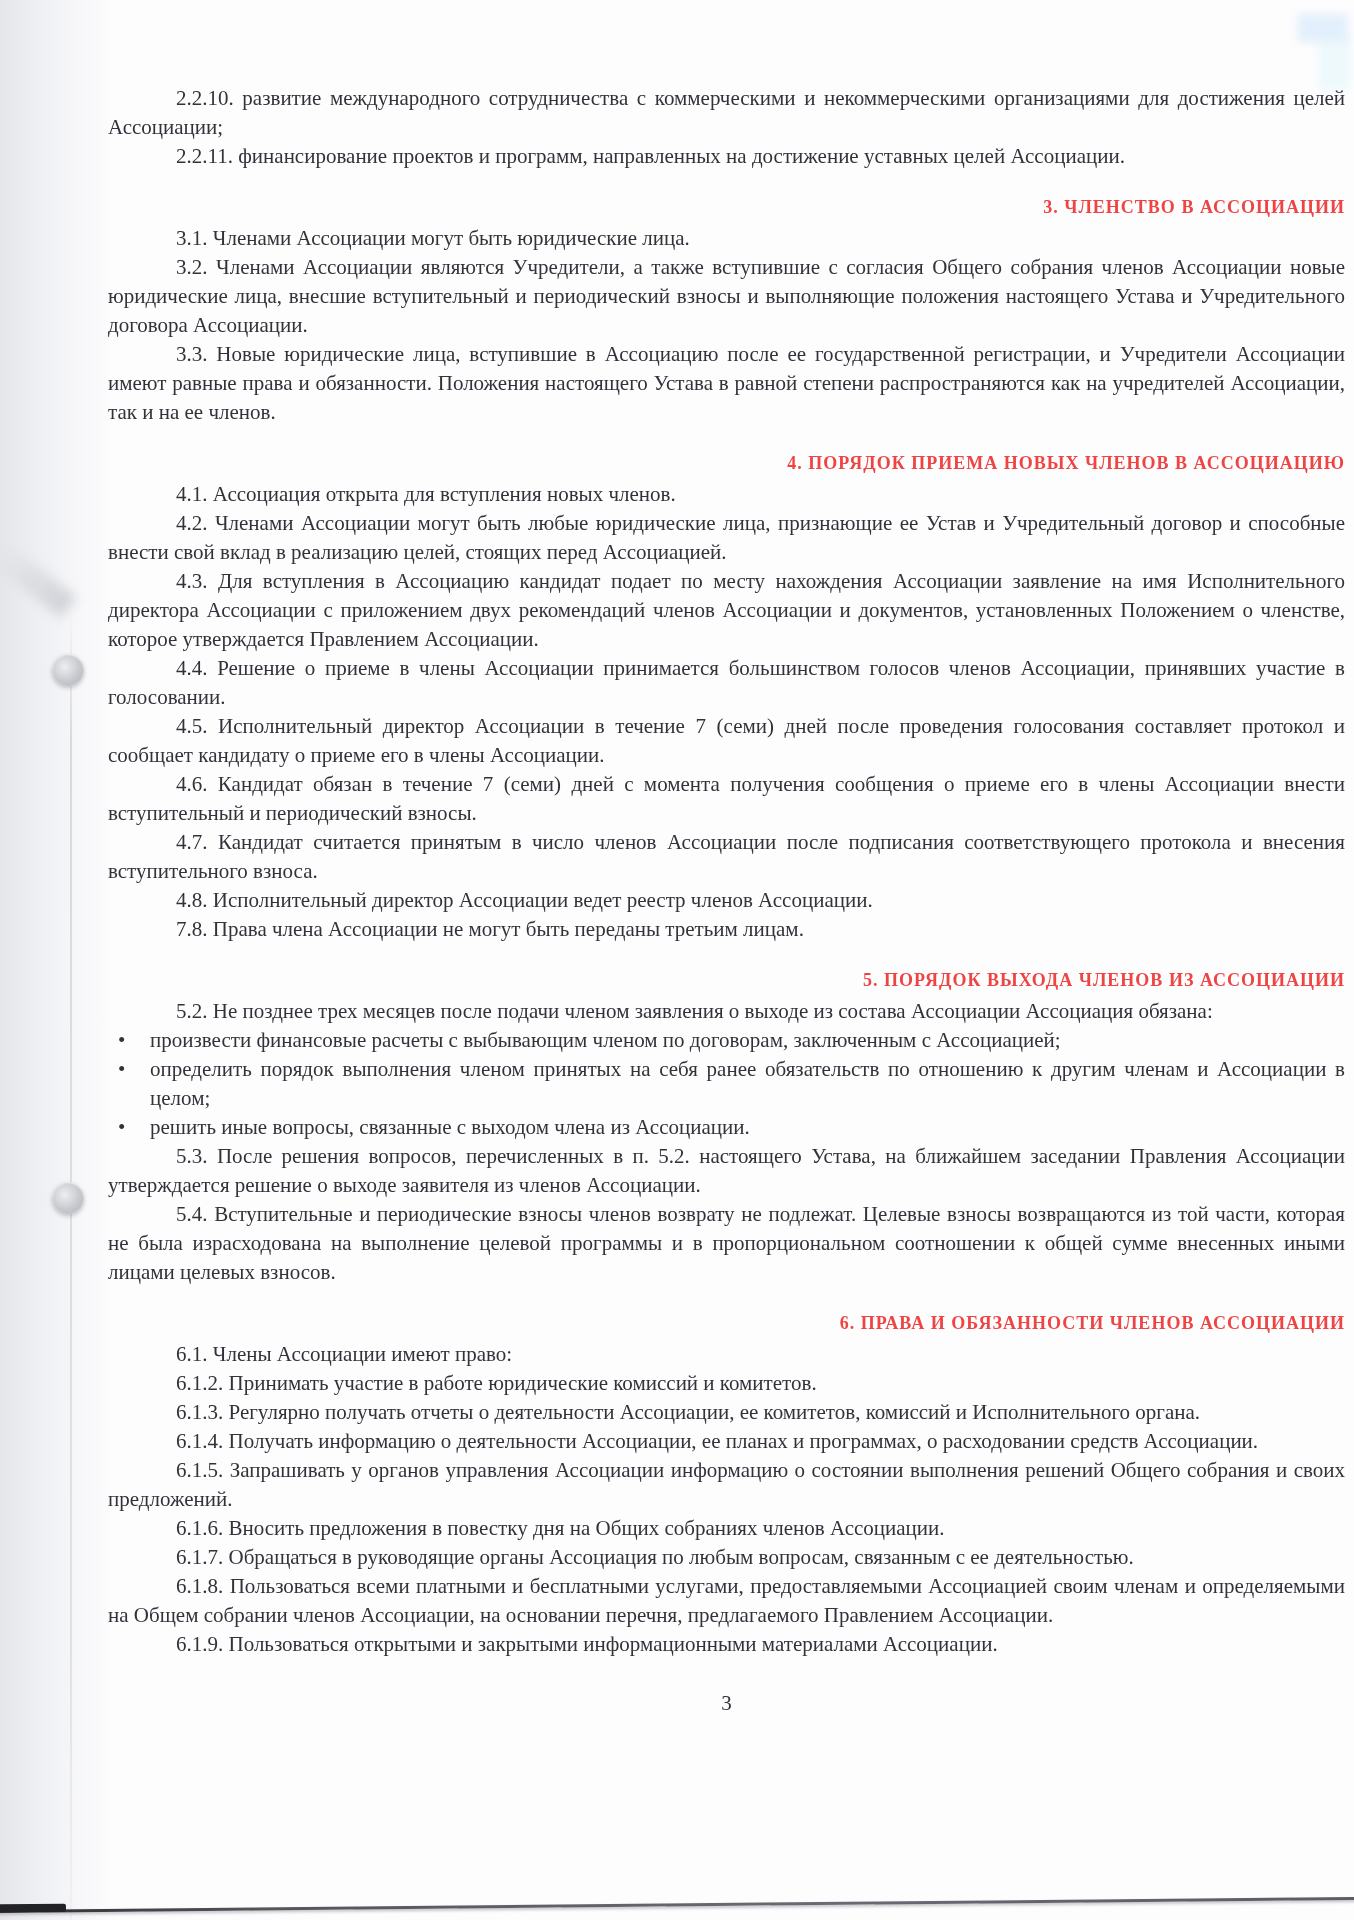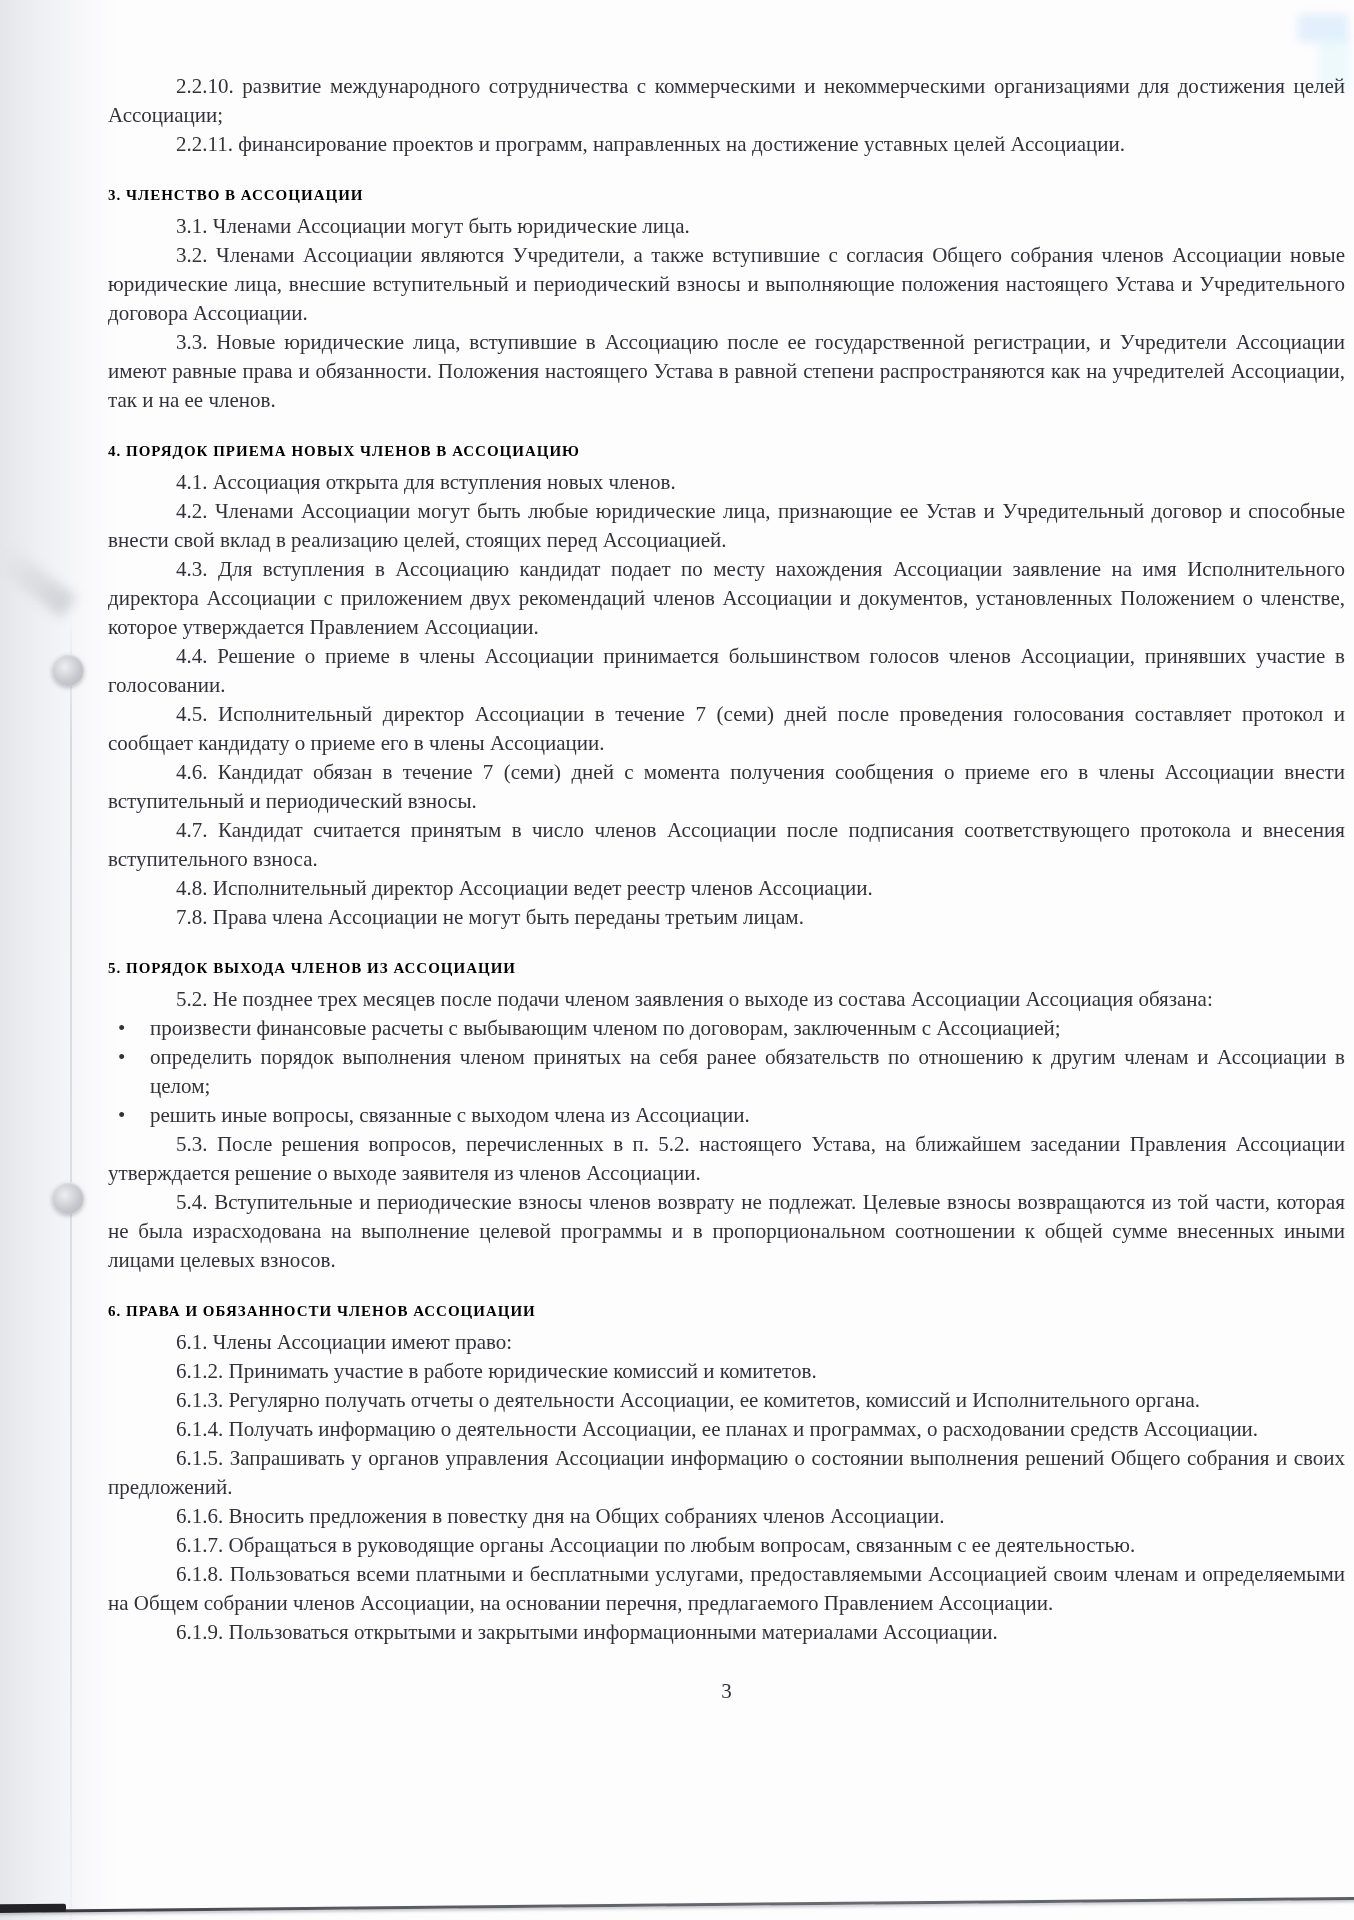--- a/index.html
+++ b/index.html
@@ -79,37 +79,37 @@
     position: absolute;
     left: -4px; top: 1904px;
     width: 70px; height: 8px;
     background: #232327;
     transform: rotate(-0.6deg);
     border-radius: 2px;
   }
 
   .content {
     position: absolute;
-    left: 108px; top: 72px;
+    left: 108px; top: 84px;
     width: 1237px;
     font-size: 21px;
     line-height: 29px;
     text-align: justify;
   }
   .para {
     margin: 0;
     text-indent: 68px;
   }
   .heading {
     margin: 22px 0 2px 0;
-    font-size: 15px;
+    font-size: 18px;
     font-weight: bold;
-    text-align: left;
+    text-align: right;
     letter-spacing: 1px;
-    color: #000000;
+    color: #ef4444;
     text-indent: 0;
   }
   .gap-lg { }
   ul.bullets {
     margin: 0;
     padding: 0;
     list-style: none;
   }
   ul.bullets li {
     position: relative;
@@ -169,21 +169,21 @@
       </ul>
       <p class="para">5.3. После решения вопросов, перечисленных в п. 5.2. настоящего Устава, на ближайшем заседании Правления Ассоциации утверждается решение о выходе заявителя из членов Ассоциации.</p>
       <p class="para">5.4. Вступительные и периодические взносы членов возврату не подлежат. Целевые взносы возвращаются из той части, которая не была израсходована на выполнение целевой программы и в пропорциональном соотношении к общей сумме внесенных иными лицами целевых взносов.</p>
       <h2 class="heading gap-lg">6. ПРАВА И ОБЯЗАННОСТИ ЧЛЕНОВ АССОЦИАЦИИ</h2>
       <p class="para">6.1. Члены Ассоциации имеют право:</p>
       <p class="para">6.1.2. Принимать участие в работе юридические комиссий и комитетов.</p>
       <p class="para">6.1.3. Регулярно получать отчеты о деятельности Ассоциации, ее комитетов, комиссий и Исполнительного органа.</p>
       <p class="para">6.1.4. Получать информацию о деятельности Ассоциации, ее планах и программах, о расходовании средств Ассоциации.</p>
       <p class="para">6.1.5. Запрашивать у органов управления Ассоциации информацию о состоянии выполнения решений Общего собрания и своих предложений.</p>
       <p class="para">6.1.6. Вносить предложения в повестку дня на Общих собраниях членов Ассоциации.</p>
-      <p class="para">6.1.7. Обращаться в руководящие органы Ассоциации по любым вопросам, связанным с ее деятельностью.</p>
+      <p class="para">6.1.7. Обращаться в руководящие органы Ассоциация по любым вопросам, связанным с ее деятельностью.</p>
       <p class="para">6.1.8. Пользоваться всеми платными и бесплатными услугами, предоставляемыми Ассоциацией своим членам и определяемыми на Общем собрании членов Ассоциации, на основании перечня, предлагаемого Правлением Ассоциации.</p>
       <p class="para">6.1.9. Пользоваться открытыми и закрытыми информационными материалами Ассоциации.</p>
       <div class="page-number">3</div>
     </div>
 
   <div class="bottom-edge"></div>
   <div class="bottom-edge-blob"></div>
 </div>
 
 </body></html>

